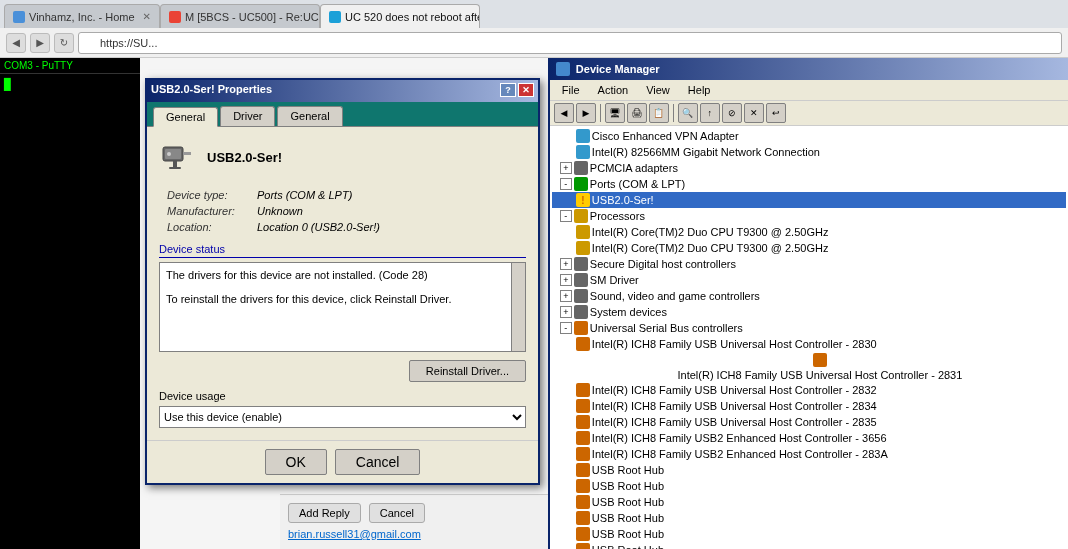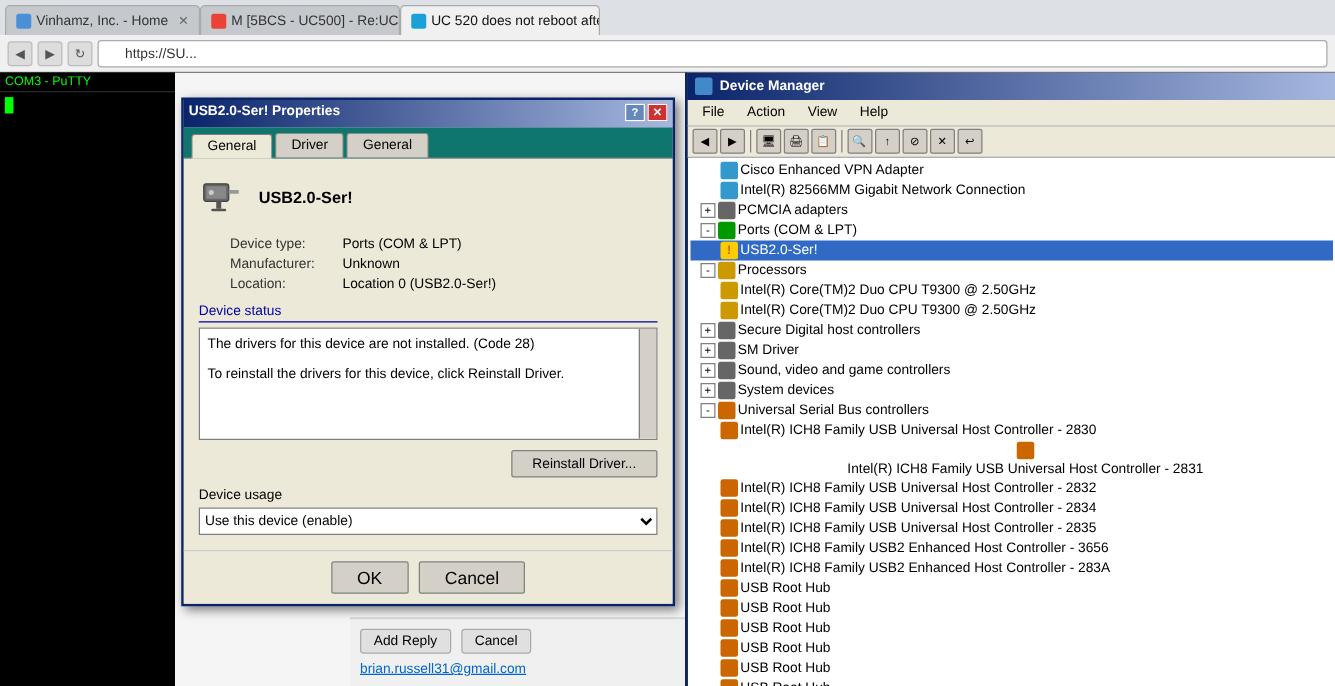--- a/index.html
+++ b/index.html
@@ -275,22 +275,23 @@
       height: 36px;
     }
     .device-name {
       font-size: 13px;
       font-weight: bold;
       color: #000;
     }
 
     
     .device-props {
-      margin-left: 25px;
+      margin-left: 8px;
       margin-bottom: 10px;
+      font-style: italic;
     }
     .prop-row {
       display: flex;
       margin-bottom: 4px;
       font-size: 11px;
     }
     .prop-label {
       width: 90px;
       color: #333;
       flex-shrink: 0;

